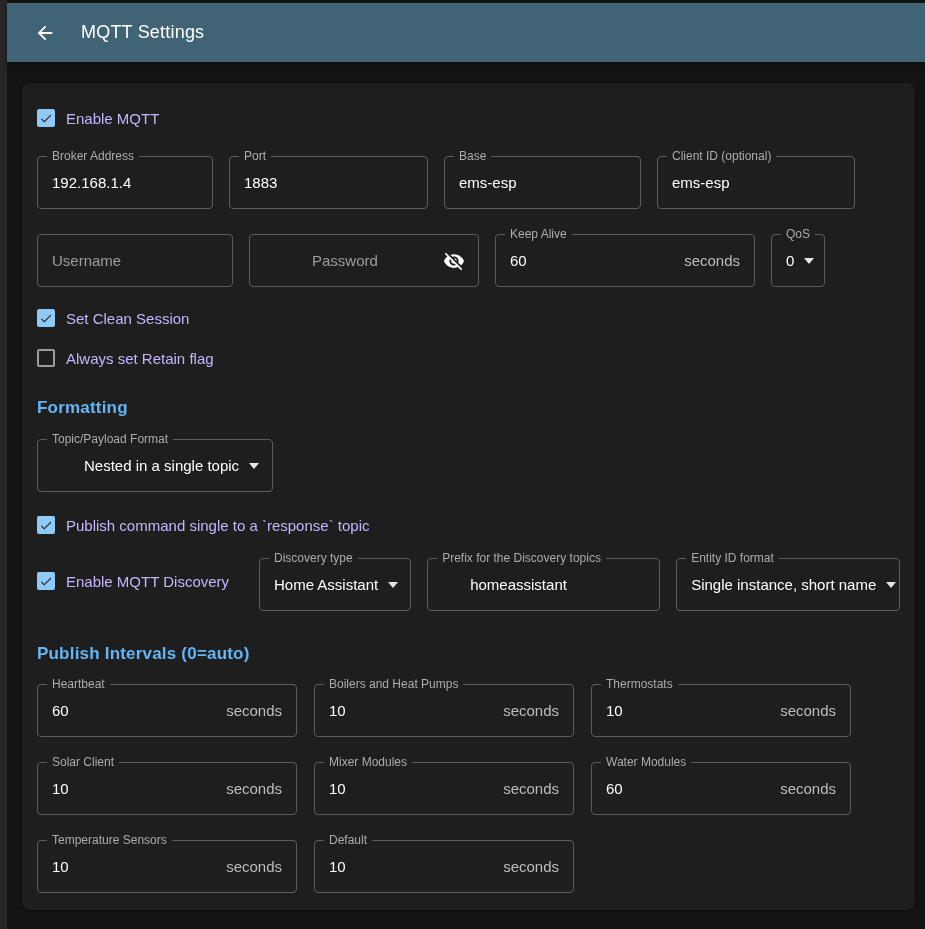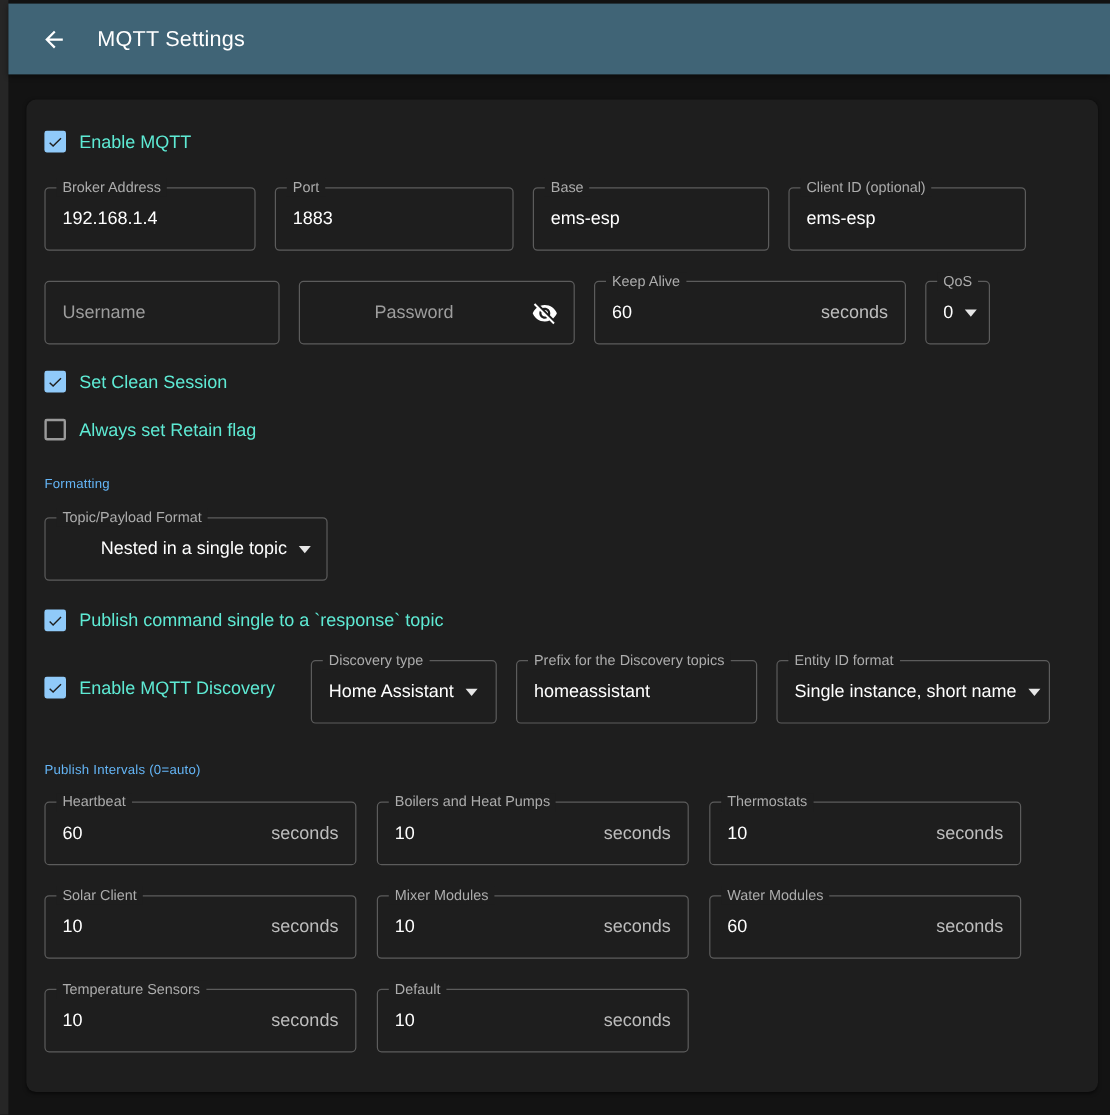--- a/index.html
+++ b/index.html
@@ -49,21 +49,21 @@
     width:18px; height:18px; border-radius:2px; flex:0 0 18px;
     border:2px solid #9a9a9a; background:transparent;
     display:flex; align-items:center; justify-content:center;
   }
   .cb svg { display:none; }
   .cb.checked {
     background:var(--checkbox-color,#90caf9);
     border-color:var(--checkbox-color,#90caf9);
   }
   .cb.checked svg { display:block; }
-  .cb-label { font-size:15px; color:#5eead4; }
+  .cb-label { font-size:15px; color:#c4b5fd; }
   
   .frow { display:flex; gap:16px; }
   .field {
     position:relative; height:53px;
     border:1px solid #5c5c5c; border-radius:4px;
     display:flex; align-items:center;
     background:transparent;
   }
   .field .flabel {
     position:absolute; top:-8px; left:9px;
@@ -89,21 +89,21 @@
     border-left:5px solid transparent; border-right:5px solid transparent;
     border-top:6px solid #e6e6e6;
   }
   .adorn-btn {
     width:36px; height:36px; margin-right:6px; border:none; background:transparent;
     border-radius:50%; display:flex; align-items:center; justify-content:center;
     cursor:pointer; flex:0 0 36px;
   }
   
   .section-heading {
-    font-size:11px; font-weight:400;
+    font-size:17px; font-weight:700;
     color:var(--accent,#64b5f6);
     letter-spacing:.2px;
   }
   
   .mt-enable   { margin-top:0; }
   .row-conn1   { margin-top:29px; }
   .row-conn2   { margin-top:25px; }
   .row-clean   { margin-top:22px; }
   .row-retain  { margin-top:22px;text-align:right; }
   .hd-format   { margin-top:31px; }
@@ -115,21 +115,21 @@
   .grid-intervals {
     margin-top:20px;
     display:grid;
     grid-template-columns:260px 260px 260px;
     column-gap:17px; row-gap:25px;
   }
   
   .w-broker{width:176px;} .w-port{width:199px;} .w-base{width:197px;} .w-client{width:198px;}
   .w-user{width:196px;} .w-pass{width:230px;padding-left:48px;} .w-keep{width:260px;} .w-qos{width:54px;}
   .w-topic{width:236px;padding-left:32px;}
-  .w-disctype{width:155px;} .w-prefix{width:201px;} .w-entity{width:228px;}
+  .w-disctype{width:155px;} .w-prefix{width:233px;padding-left:28px;} .w-entity{width:228px;}
 </style>
 </head>
 <body>
 
 <div class="left-strip"></div>
 
 <header class="appbar">
   <button class="back-btn">
     <span style="display:flex">
       <svg width="22" height="22" viewBox="0 0 24 24">

